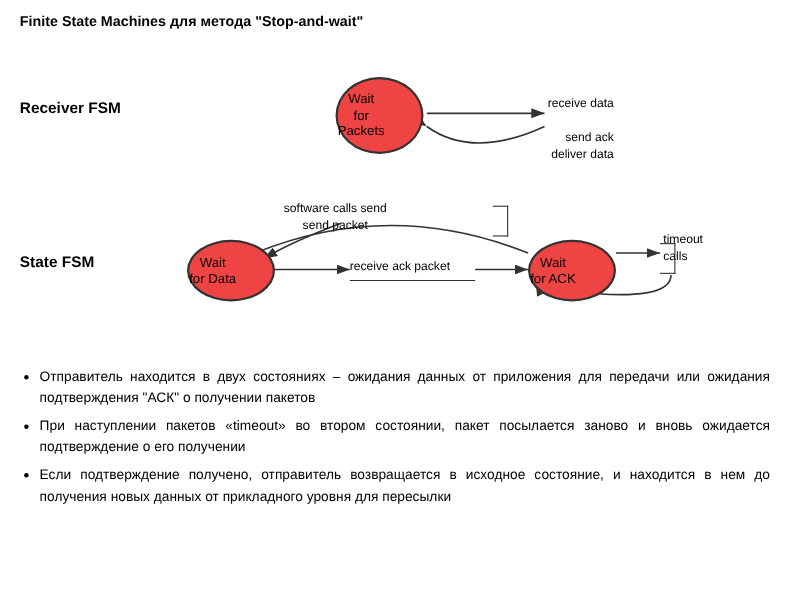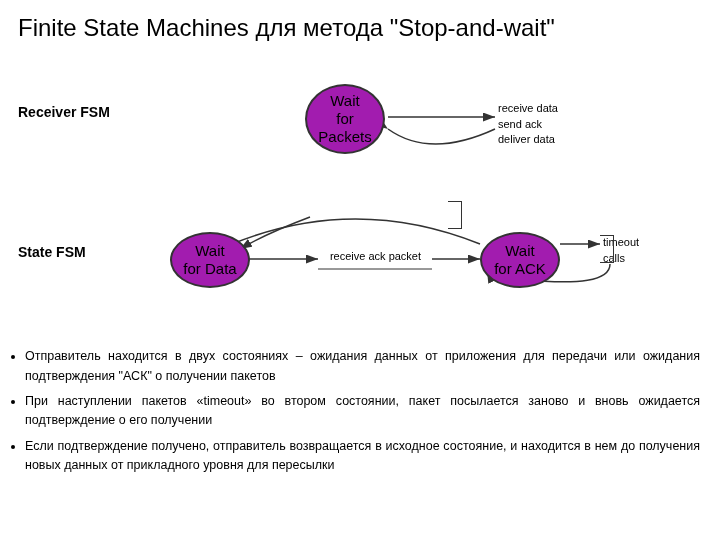--- a/index.html
+++ b/index.html
@@ -6,22 +6,22 @@
     body {
       width: 720px;
       height: 540px;
       background: #fff;
       font-family: Arial, sans-serif;
       font-size: 13px;
       overflow: hidden;
       position: relative;
     }
     #page-title {
-      font-size: 24px;
-      font-weight: normal;
+      font-size: 13px;
+      font-weight: bold;
       padding: 12px 18px 6px;
       line-height: 1.3;
     }
     .diagram-area {
       position: relative;
       width: 582px;
       height: 290px;
     }
     
     .fsm-label {
@@ -29,44 +29,44 @@
       font-size: 14px;
       font-weight: bold;
     }
     
     .state-ellipse {
       position: absolute;
       border: 2px solid #333;
       border-radius: 50%;
       display: flex;
       align-items: center;
-      justify-content: center;
+      justify-content: flex-start;
       text-align: center;
-      font-size: 15px;
+      font-size: 12px;
       line-height: 1.2;
-      background: #a21caf;
+      background: #ef4444;
     }
     
     .annotation {
       position: absolute;
       font-size: 11px;
-      text-align: left;
+      text-align: right;
       line-height: 1.4;
     }
     
     .arrows-svg {
       position: absolute;
       top: 0; left: 0;
       width: 720px;
       height: 290px;
       pointer-events: none;
     }
     
     .bullets {
-      padding: 8px 20px 8px 25px;
+      padding: 8px 20px 8px 36px;
       font-size: 12.5px;
       line-height: 1.55;
     }
     .bullets li {
       margin-bottom: 6px;
       text-align: justify;
     }
   </style>
 </head>
 <body>
@@ -108,44 +108,48 @@
   <div class="fsm-label" style="left:18px; top:55px;">Receiver FSM</div>
 
   <div class="state-ellipse" style="left:305px; top:35px; width:80px; height:70px;">
     <span style="white-space:pre-line;">Wait
 for
 Packets</span>
   </div>
 
   <div class="annotation" style="left:498px; top:52px;">
     <div>receive data</div>
-    <div style="white-space:pre-line;">send ack
+    <div style="white-space:pre-line;margin-top:16px;">send ack
 deliver data</div>
   </div>
 
   <div class="fsm-label" style="left:18px; top:195px;">State FSM</div>
 
+  <div class="annotation" style="left:258px; top:148px; text-align:center;">
+    <div>software calls send</div>
+    <div>send packet</div>
+  </div>
 
   <div style="position:absolute; left:448px; top:152px; width:14px; height:28px; border:1.5px solid #333; border-left:none;"></div>
 
   <div class="state-ellipse" style="left:170px; top:183px; width:80px; height:56px;">
     <span style="white-space:pre-line; text-align:center;">Wait
 for Data</span>
   </div>
 
-  <div class="annotation" style="left:318px; top:200px; width:115px; text-align:center;">
+  <div class="annotation" style="left:318px; top:200px; width:115px; text-align:left;">
     <div>receive ack packet</div>
   </div>
 
   <div class="state-ellipse" style="left:480px; top:183px; width:80px; height:56px;">
     <span style="white-space:pre-line; text-align:center;">Wait
 for ACK</span>
   </div>
 
-  <div class="annotation" style="left:603px; top:186px; text-align:left;">
+  <div class="annotation" style="left:603px; top:176px; text-align:left;">
     <div>timeout</div>
     <div>calls</div>
   </div>
 
   <div style="position:absolute; left:600px; top:186px; width:14px; height:28px; border:1.5px solid #333; border-left:none;"></div>
 
 </div>
 
 <ul class="bullets">
   <li>Отправитель находится в двух состояниях – ожидания данных от приложения для передачи или ожидания подтверждения "АСК" о получении пакетов</li>

